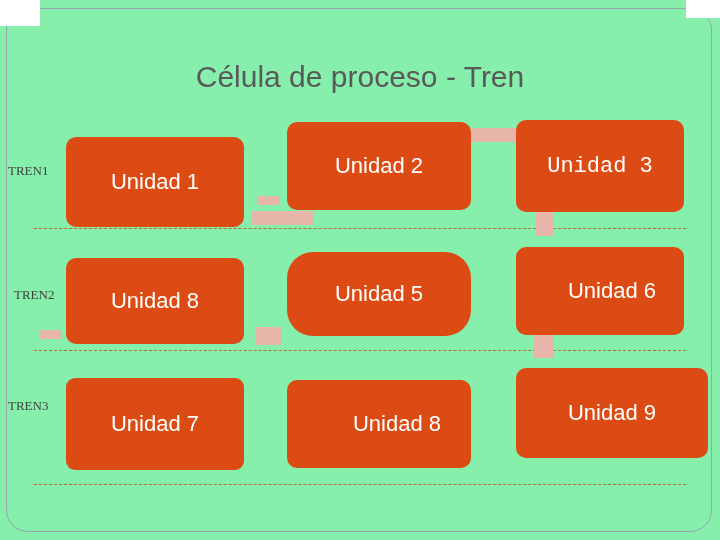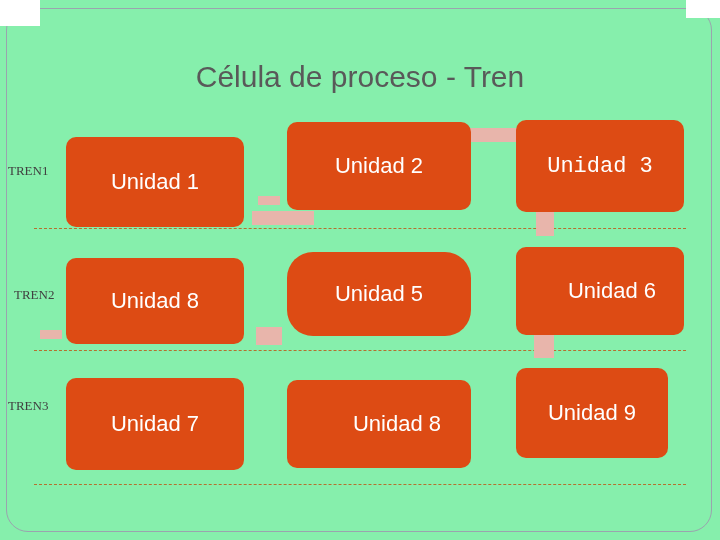--- a/index.html
+++ b/index.html
@@ -134,17 +134,17 @@
   <div class="row-label" style="left:8px; top:398px;">TREN3</div>
 
   <div class="unit" style="left:66px; top:137px; width:178px; height:90px;">Unidad 1</div>
   <div class="unit" style="left:287px; top:122px; width:184px; height:88px;">Unidad 2</div>
   <div class="unit" style="left:516px; top:120px; width:168px; height:92px;font-family:Liberation Mono, monospace;">Unidad 3</div>
 
   <div class="unit" style="left:66px; top:258px; width:178px; height:86px;">Unidad 8</div>
   <div class="unit" style="left:287px; top:252px; width:184px; height:84px;border-radius:26px;">Unidad 5</div>
   <div class="unit" style="left:516px; top:247px; width:168px; height:88px;padding-left:24px;">Unidad 6</div>
 
-  <div class="unit" style="left:66px; top:378px; width:178px; height:92px;">Unidad 7</div>
+  <div class="unit" style="left:66px; top:378px; width:178px; height:92px;border-radius:9px;">Unidad 7</div>
   <div class="unit" style="left:287px; top:380px; width:184px; height:88px;padding-left:36px;">Unidad 8</div>
-  <div class="unit" style="left:516px; top:368px; width:152px; height:90px;">Unidad 9</div>
+  <div class="unit" style="left:516px; top:368px; width:192px; height:90px;">Unidad 9</div>
 
 </div>
 
 </body></html>

